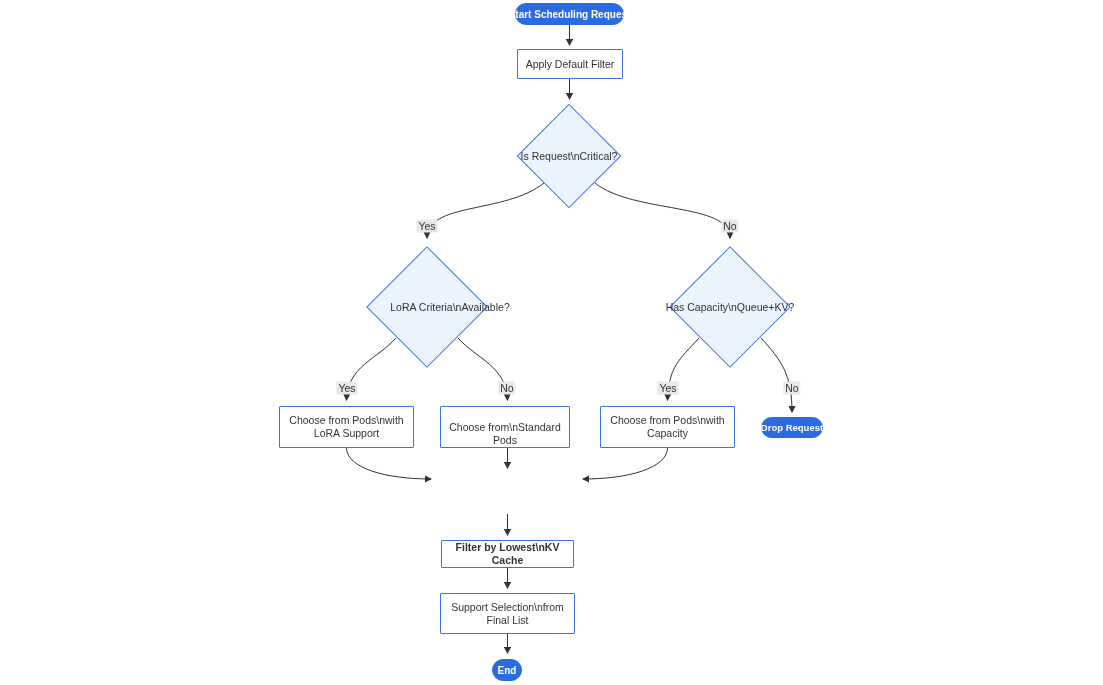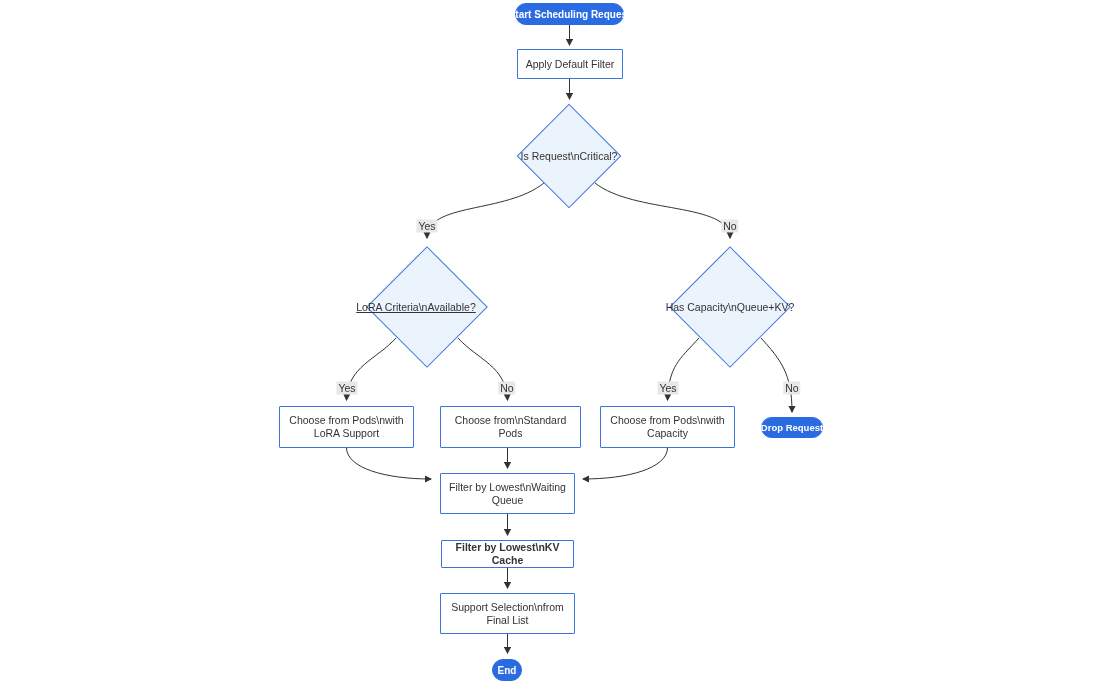--- a/index.html
+++ b/index.html
@@ -82,33 +82,33 @@
     font-size: 10.5px;
     line-height: 13px;
     padding: 0 2px;
     z-index: 3;
     white-space: nowrap;
   }
 
   #n-start           { left: 515px; top: 3px;   width: 109px; height: 22px; }
   #n-apply           { left: 517px; top: 49px;  width: 106px; height: 30px; }
   #n-choose-lora     { left: 279px; top: 406px; width: 135px; height: 42px; }
-  #n-choose-standard { left: 440px; top: 406px; width: 141px; height: 42px; }
+  #n-choose-standard { left: 440px; top: 406px; width: 130px; height: 42px; justify-content: flex-end; }
   #n-choose-capacity { left: 600px; top: 406px; width: 135px; height: 42px; }
   #n-drop            { left: 761px; top: 417px; width: 62px;  height: 21px; font-size: 9.5px; }
   #n-filter-wq       { left: 440px; top: 473px; width: 135px; height: 41px; }
   #n-filter-kv       { left: 441px; top: 540px; width: 133px; height: 28px; font-weight: bold; }
   #n-random          { left: 440px; top: 593px; width: 135px; height: 41px; }
   #n-end             { left: 492px; top: 659px; width: 30px;  height: 22px; }
 
   #d1 { left: 532px; top: 119px; width: 74px; height: 74px; }
   #d2 { left: 384px; top: 264px; width: 86px; height: 86px; }
   #d3 { left: 687px; top: 264px; width: 86px; height: 86px; }
   #dl1 { left: 569px; top: 156px; }
-  #dl2 { left: 416px; top: 307px; text-decoration: underline; }
+  #dl2 { left: 450px; top: 307px; }
   #dl3 { left: 730px; top: 307px; }
 
   #el-crit-yes { left: 427px; top: 226px; }
   #el-crit-no  { left: 730px; top: 226px; }
   #el-lora-yes { left: 347px; top: 388px; }
   #el-lora-no  { left: 507px; top: 388px; }
   #el-cap-yes  { left: 668px; top: 388px; }
   #el-cap-no   { left: 792px; top: 388px; }
 </style>
 </head>
@@ -156,24 +156,20 @@
     <span>LoRA Support</span>
   </div>
   <div class="node rect" id="n-choose-standard">
     <span>Choose from\nStandard</span>
     <span>Pods</span>
   </div>
   <div class="node rect" id="n-choose-capacity">
     <span>Choose from Pods\nwith</span>
     <span>Capacity</span>
   </div>
-  <div class="node rect" id="n-filter-wq">
-    <span>Filter by Lowest\nWaiting</span>
-    <span>Queue</span>
-  </div>
   <div class="node rect" id="n-filter-kv">
     <span>Filter by Lowest\nKV Cache</span>
   </div>
   <div class="node rect" id="n-random">
     <span>Support Selection\nfrom</span>
     <span>Final List</span>
   </div>
 
   <div class="diamond" id="d1"></div>
   <div class="diamond-label" id="dl1">Is Request\nCritical?</div>

